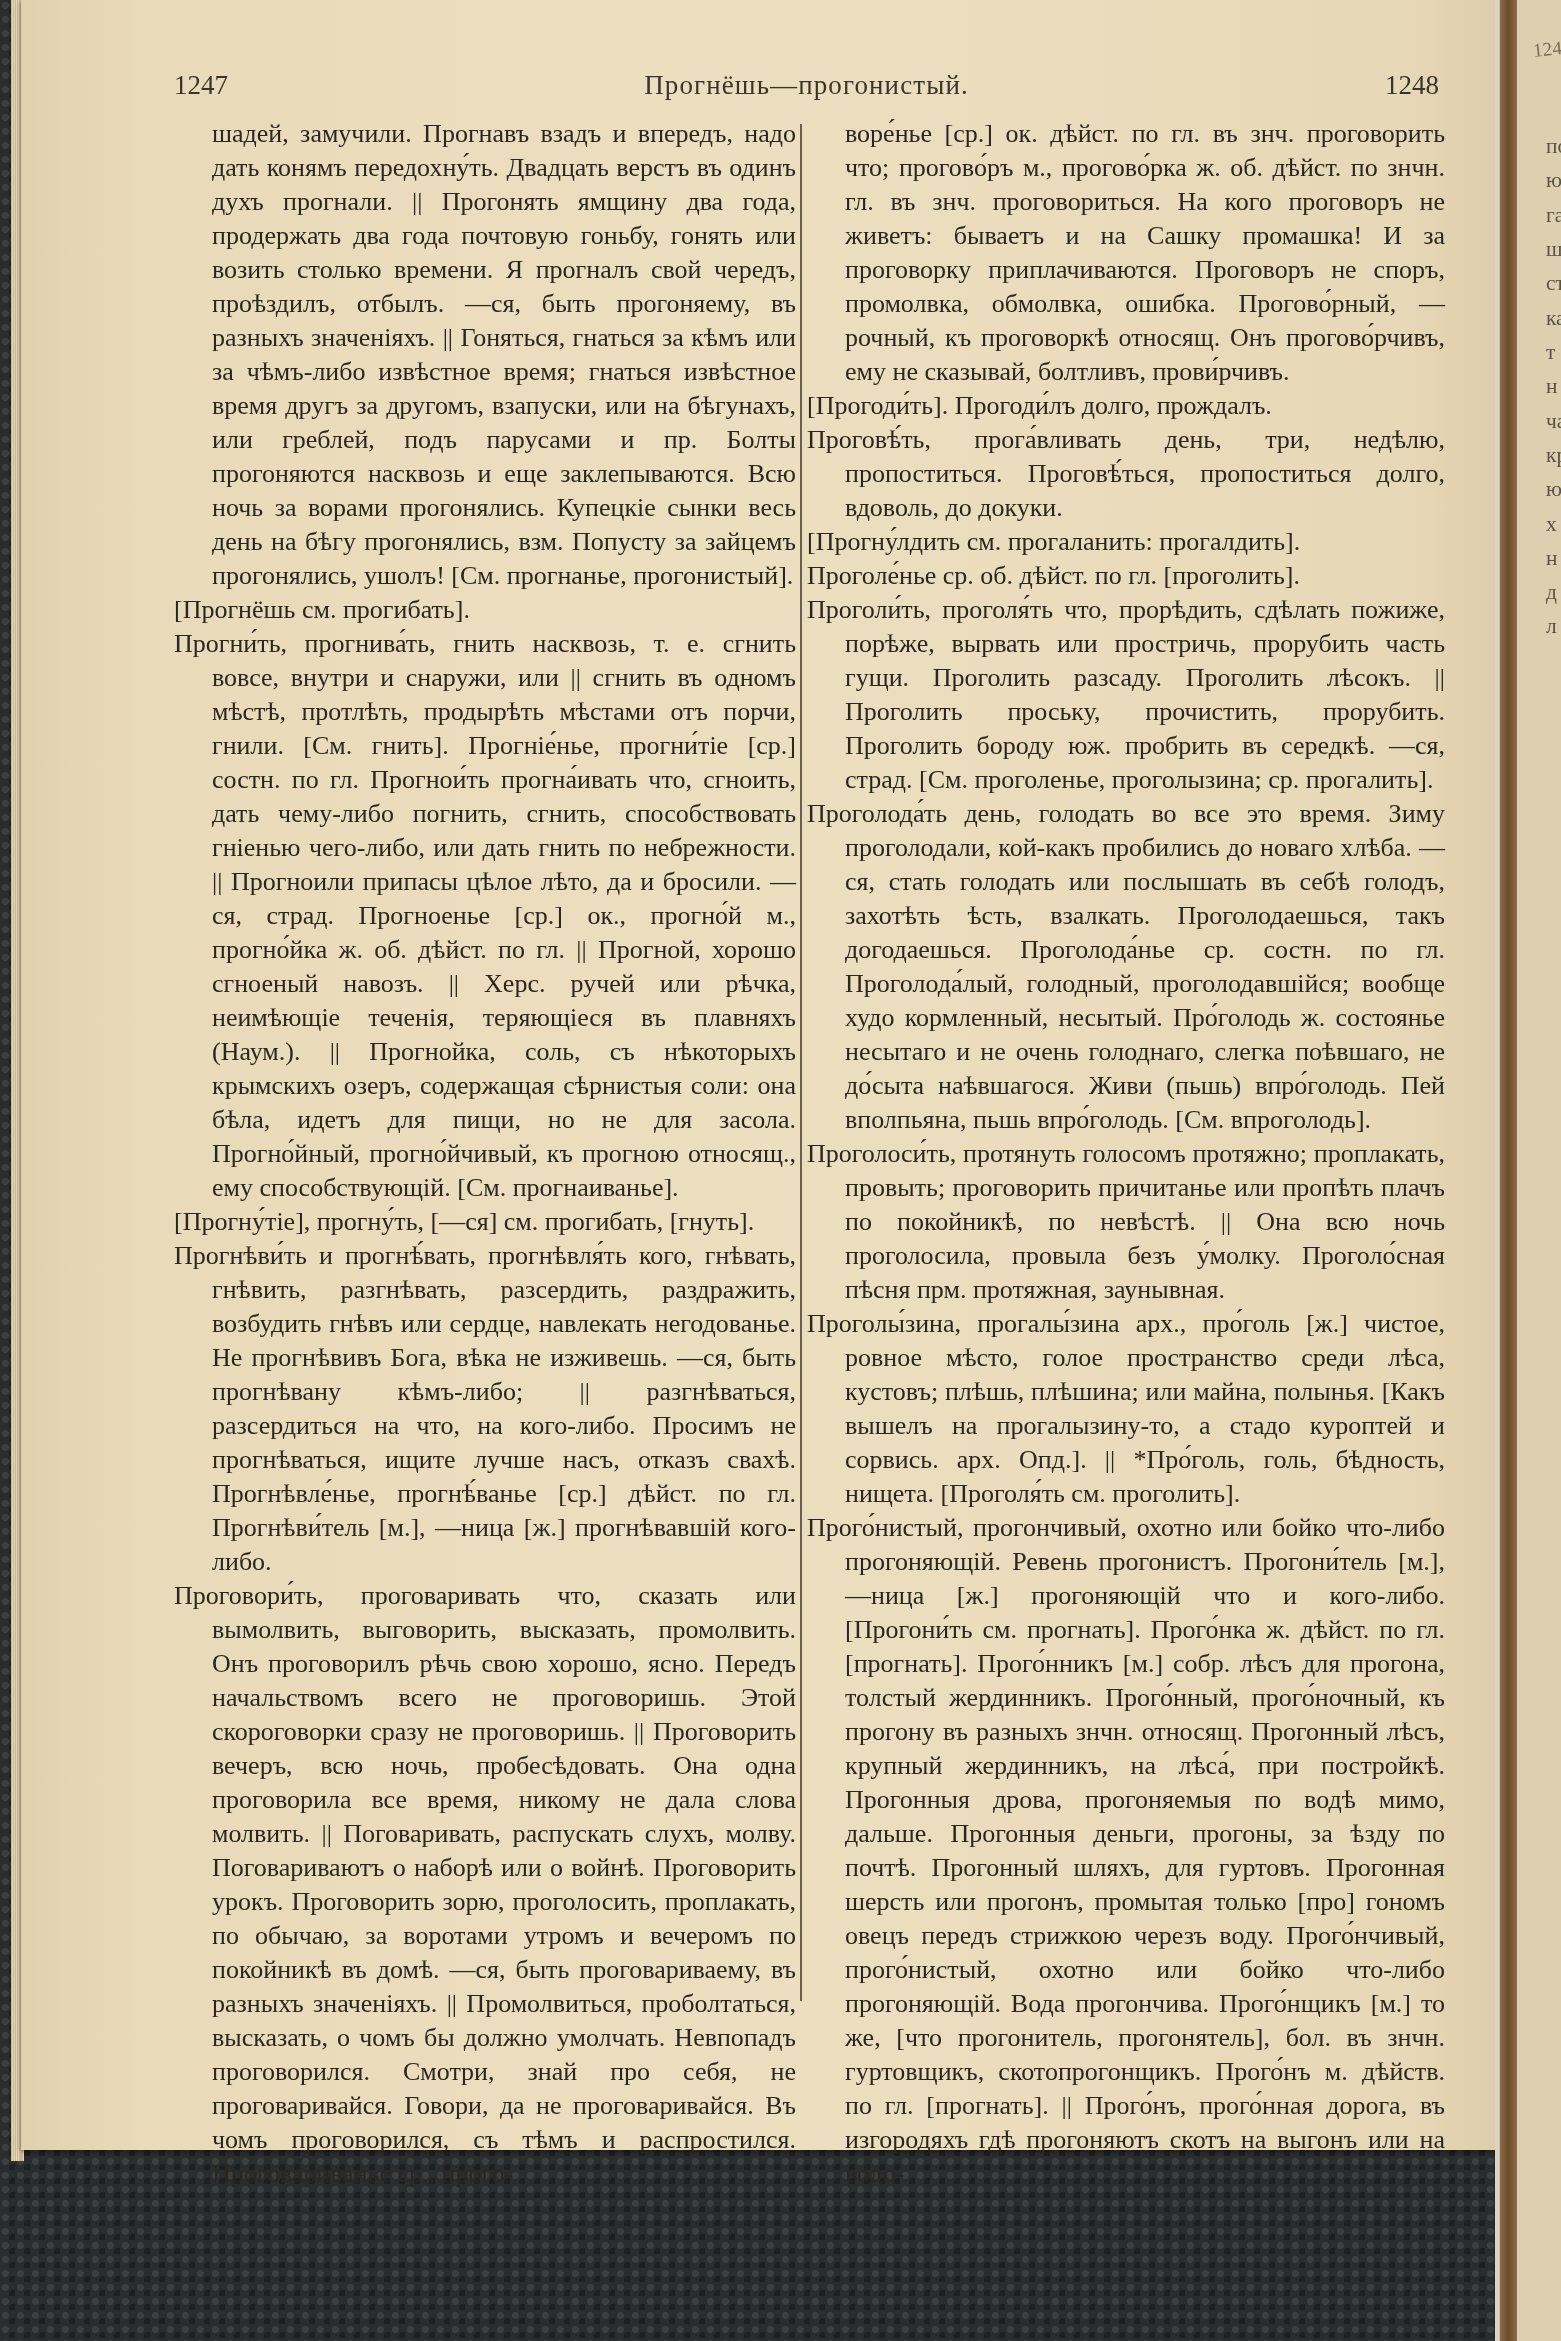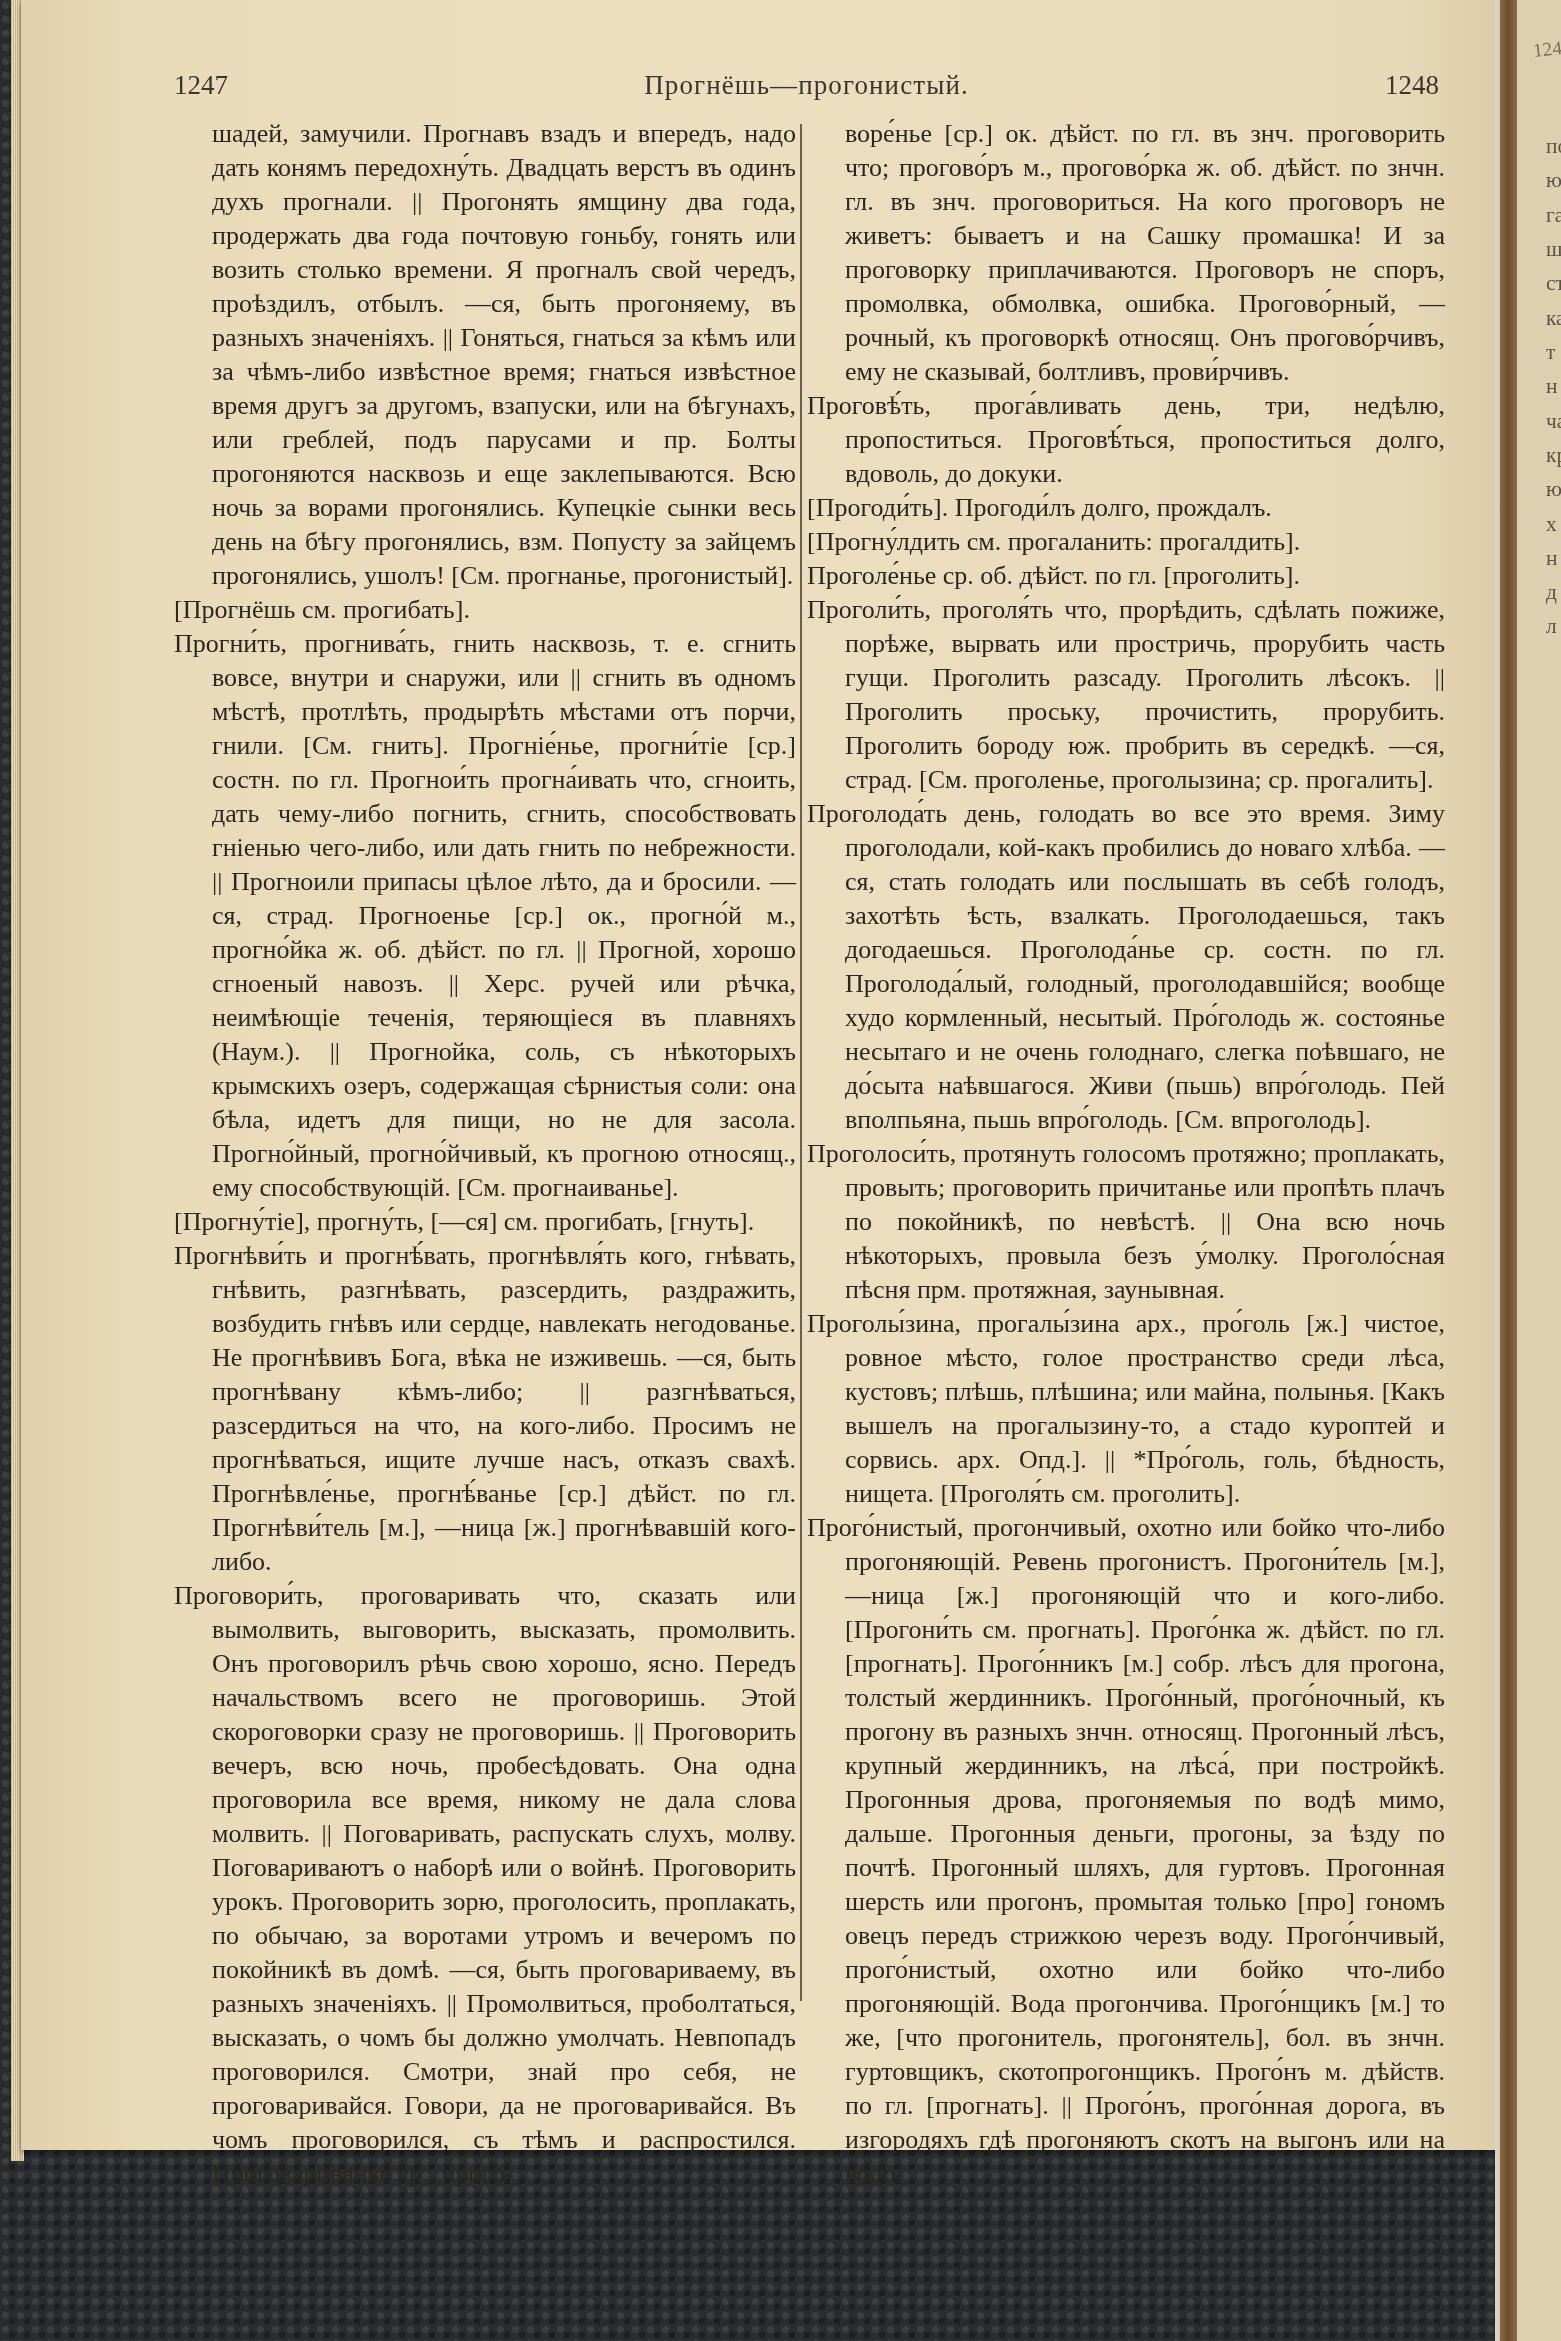--- a/index.html
+++ b/index.html
@@ -81,27 +81,27 @@
   <p class="entry hang">Прогни́ть, прогнива́ть, гнить насквозь, т. е. сгнить вовсе, внутри и снаружи, или || сгнить въ одномъ мѣстѣ, протлѣть, продырѣть мѣстами отъ порчи, гнили. [См. гнить]. Прогніе́нье, прогни́тіе [ср.] состн. по гл. Прогнои́ть прогна́ивать что, сгноить, дать чему-либо погнить, сгнить, способствовать гніенью чего-либо, или дать гнить по небрежности. || Прогноили припасы цѣлое лѣто, да и бросили. —ся, страд. Прогноенье [ср.] ок., прогно́й м., прогно́йка ж. об. дѣйст. по гл. || Прогной, хорошо сгноеный навозъ. || Херс. ручей или рѣчка, неимѣющіе теченія, теряющіеся въ плавняхъ (Наум.). || Прогнойка, соль, съ нѣкоторыхъ крымскихъ озеръ, содержащая сѣрнистыя соли: она бѣла, идетъ для пищи, но не для засола. Прогно́йный, прогно́йчивый, къ прогною относящ., ему способствующій. [См. прогнаиванье].</p>
   <p class="entry hang">[Прогну́тіе], прогну́ть, [—ся] см. прогибать, [гнуть].</p>
   <p class="entry hang">Прогнѣви́ть и прогнѣ́вать, прогнѣвля́ть кого, гнѣвать, гнѣвить, разгнѣвать, разсердить, раздражить, возбудить гнѣвъ или сердце, навлекать негодованье. Не прогнѣвивъ Бога, вѣка не изживешь. —ся, быть прогнѣвану кѣмъ-либо; || разгнѣваться, разсердиться на что, на кого-либо. Просимъ не прогнѣваться, ищите лучше насъ, отказъ свахѣ. Прогнѣвле́нье, прогнѣ́ванье [ср.] дѣйст. по гл. Прогнѣви́тель [м.], —ница [ж.] прогнѣвавшій кого-либо.</p>
   <p class="entry hang">Проговори́ть, проговаривать что, сказать или вымолвить, выговорить, высказать, промолвить. Онъ проговорилъ рѣчь свою хорошо, ясно. Передъ начальствомъ всего не проговоришь. Этой скороговорки сразу не проговоришь. || Проговорить вечеръ, всю ночь, пробесѣдовать. Она одна проговорила все время, никому не дала слова молвить. || Поговаривать, распускать слухъ, молву. Поговариваютъ о наборѣ или о войнѣ. Проговорить урокъ. Проговорить зорю, проголосить, проплакать, по обычаю, за воротами утромъ и вечеромъ по покойникѣ въ домѣ. —ся, быть проговариваему, въ разныхъ значеніяхъ. || Промолвиться, проболтаться, высказать, о чомъ бы должно умолчать. Невпопадъ проговорился. Смотри, знай про себя, не проговаривайся. Говори, да не проговаривайся. Въ чомъ проговорился, съ тѣмъ и распростился. Прогова́риванье ср., прого-</p>
 </div>
 
 <div class="rule"></div>
 
 <div class="column col-right">
   <p class="entry cont">воре́нье [ср.] ок. дѣйст. по гл. въ знч. проговорить что; прогово́ръ м., прогово́рка ж. об. дѣйст. по знчн. гл. въ знч. проговориться. На кого проговоръ не живетъ: бываетъ и на Сашку промашка! И за проговорку приплачиваются. Проговоръ не споръ, промолвка, обмолвка, ошибка. Прогово́рный, —рочный, къ проговоркѣ относящ. Онъ прогово́рчивъ, ему не сказывай, болтливъ, прови́рчивъ.</p>
+  <p class="entry hang">[Прогоди́ть]. Прогоди́лъ долго, прождалъ.</p>
   <p class="entry hang">Проговѣ́ть, прога́вливать день, три, недѣлю, пропоститься. Проговѣ́ться, пропоститься долго, вдоволь, до докуки.</p>
-  <p class="entry hang">[Прогоди́ть]. Прогоди́лъ долго, прождалъ.</p>
   <p class="entry hang">[Прогну́лдить см. прогаланить: прогалдить].</p>
   <p class="entry hang">Проголе́нье ср. об. дѣйст. по гл. [проголить].</p>
   <p class="entry hang">Проголи́ть, проголя́ть что, прорѣдить, сдѣлать пожиже, порѣже, вырвать или простричь, прорубить часть гущи. Проголить разсаду. Проголить лѣсокъ. || Проголить проську, прочистить, прорубить. Проголить бороду юж. пробрить въ середкѣ. —ся, страд. [См. проголенье, проголызина; ср. прогалить].</p>
   <p class="entry hang">Проголода́ть день, голодать во все это время. Зиму проголодали, кой-какъ пробились до новаго хлѣба. —ся, стать голодать или послышать въ себѣ голодъ, захотѣть ѣсть, взалкать. Проголодаешься, такъ догодаешься. Проголода́нье ср. состн. по гл. Проголода́лый, голодный, проголодавшійся; вообще худо кормленный, несытый. Про́голодь ж. состоянье несытаго и не очень голоднаго, слегка поѣвшаго, не до́сыта наѣвшагося. Живи (пьшь) впро́голодь. Пей вполпьяна, пьшь впро́голодь. [См. впроголодь].</p>
-  <p class="entry hang">Проголоси́ть, протянуть голосомъ протяжно; проплакать, провыть; проговорить причитанье или пропѣть плачъ по покойникѣ, по невѣстѣ. || Она всю ночь нѣкоторыхъ, провыла безъ у́молку. Проголо́сная пѣсня прм. протяжная, заунывная.</p>
+  <p class="entry hang">Проголоси́ть, протянуть голосомъ протяжно; проплакать, провыть; проговорить причитанье или пропѣть плачъ по покойникѣ, по невѣстѣ. || Она всю ночь проголосила, провыла безъ у́молку. Проголо́сная пѣсня прм. протяжная, заунывная.</p>
   <p class="entry hang">Проголы́зина, прогалы́зина арх., про́голь [ж.] чистое, ровное мѣсто, голое пространство среди лѣса, кустовъ; плѣшь, плѣшина; или майна, полынья. [Какъ вышелъ на прогалызину-то, а стадо куроптей и сорвись. арх. Опд.]. || *Про́голь, голь, бѣдность, нищета. [Проголя́ть см. проголить].</p>
   <p class="entry hang">Прого́нистый, прогончивый, охотно или бойко что-либо прогоняющій. Ревень прогонистъ. Прогони́тель [м.], —ница [ж.] прогоняющій что и кого-либо. [Прогони́ть см. прогнать]. Прого́нка ж. дѣйст. по гл. [прогнать]. Прого́нникъ [м.] собр. лѣсъ для прогона, толстый жердинникъ. Прого́нный, прого́ночный, къ прогону въ разныхъ знчн. относящ. Прогонный лѣсъ, крупный жердинникъ, на лѣса́, при постройкѣ. Прогонныя дрова, прогоняемыя по водѣ мимо, дальше. Прогонныя деньги, прогоны, за ѣзду по почтѣ. Прогонный шляхъ, для гуртовъ. Прогонная шерсть или прогонъ, промытая только [про] гономъ овецъ передъ стрижкою черезъ воду. Прого́нчивый, прого́нистый, охотно или бойко что-либо прогоняющій. Вода прогончива. Прого́нщикъ [м.] то же, [что прогонитель, прогонятель], бол. въ знчн. гуртовщикъ, скотопрогонщикъ. Прого́нъ м. дѣйств. по гл. [прогнать]. || Прого́нъ, прого́нная дорога, въ изгородяхъ гдѣ прогоняютъ скотъ на выгонъ или на водо-</p>
 </div>
 
 <div class="spine"></div>
 
 <div class="next-page">
   <span class="pnum">1249</span>
   <span class="line" style="top:134px">по</span>
   <span class="line" style="top:168px">юо</span>

